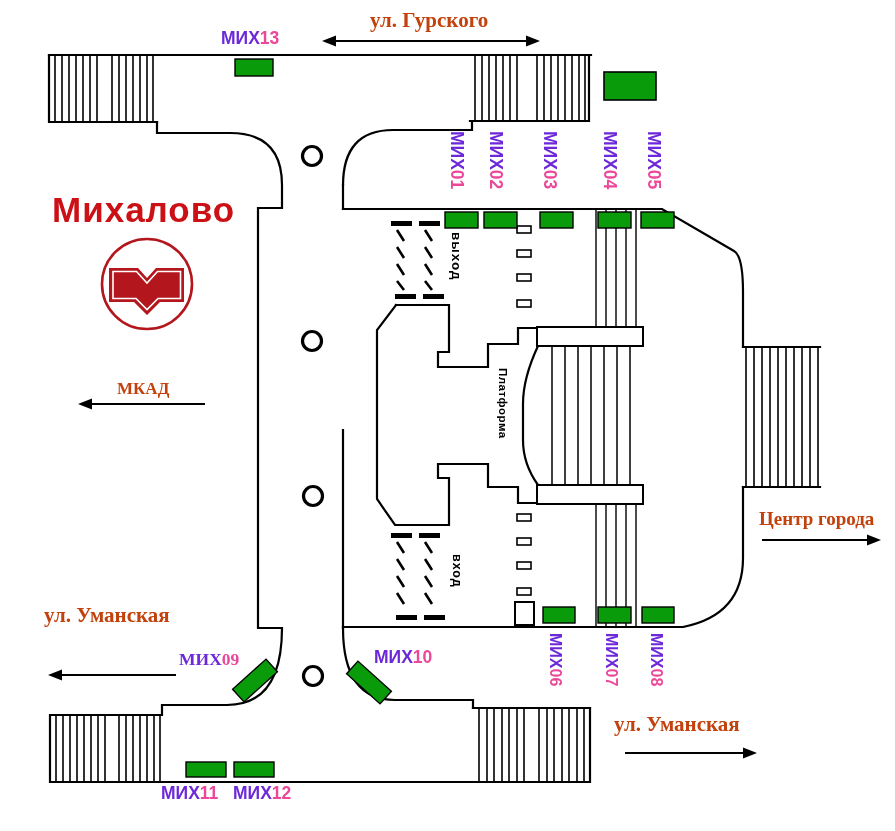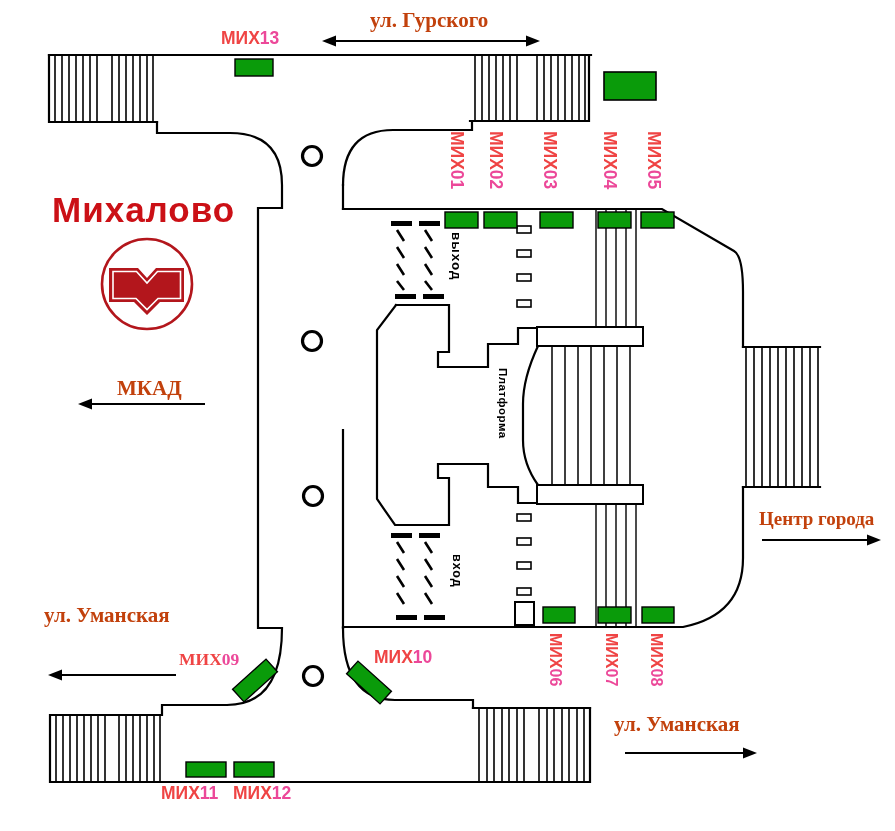--- a/index.html
+++ b/index.html
@@ -1,21 +1,21 @@
 <!DOCTYPE html>
 <html><head>
 <meta charset="utf-8">
 <style>
   html,body{margin:0;padding:0;background:#fff;}
   #scheme{position:relative;width:895px;height:831px;background:#fff;overflow:hidden;
           font-family:"Liberation Sans",sans-serif;}
   #plan{position:absolute;left:0;top:0;}
   .lbl{position:absolute;font-family:"Liberation Sans",sans-serif;font-weight:bold;
        font-size:17.5px;white-space:nowrap;line-height:1.05;}
-  .lbl .p{color:#ef4444;}
+  .lbl .p{color:#6d28d9;}
   .lbl .n{color:#ec4899;}
   .v{writing-mode:vertical-rl;}
   .lbl.small{font-size:16px;}
   .street{position:absolute;font-family:"Liberation Serif",serif;font-weight:bold;color:#c2410c;
           white-space:nowrap;font-size:21px;line-height:27px;}
   .area{position:absolute;font-family:"Liberation Sans",sans-serif;font-weight:bold;color:#000;
         writing-mode:vertical-rl;white-space:nowrap;letter-spacing:1px;}
   #station-title{position:absolute;left:52px;top:190px;font-size:35px;font-weight:bold;
         color:#cb1016;letter-spacing:1px;font-family:"Liberation Sans",sans-serif;}
   #legend-label{position:absolute;left:662px;top:75px;font-size:17px;font-weight:600;color:#000;
@@ -155,21 +155,21 @@
     <g>
       <circle cx="147" cy="284" r="45" fill="#fff" stroke="#b3161c" stroke-width="2.6"></circle>
       <polygon fill="#b3161c" stroke="none" points="109,268 138,268 147,278 156,268 184,268 184,302 160,302 147,315 134,302 109,302"></polygon>
       <polygon fill="none" stroke="#fff" stroke-width="1.6" points="113,271.5 136.5,271.5 147,283 157.5,271.5 180.5,271.5 180.5,298.5 158,298.5 147,309.5 136,298.5 113,298.5"></polygon>
     </g>
   </svg>
 
   <div id="station-title">Михалово</div>
 
   <div class="street" style="left:370px;top:7px;">ул. Гурского</div>
-  <div class="street" style="left:117px;top:375px;font-size:21px;">МКАД</div>
+  <div class="street" style="left:117px;top:375px;font-size:17px;">МКАД</div>
   <div class="street" style="left:44px;top:602px;">
     <div>ул. Уманская</div>
   </div>
   <div class="street" style="left:759px;top:505px;font-size:19px;">Центр города</div>
   <div class="street" style="left:614px;top:711px;">ул. Уманская</div>
 
   <div class="area" style="left:449px;top:232px;font-size:13.5px;">выход</div>
   <div class="area" style="left:450px;top:554px;font-size:12.5px;">вход</div>
   <div class="area" style="left:497px;top:368px;font-size:11.5px;letter-spacing:0.5px;">Платформа</div>
 

